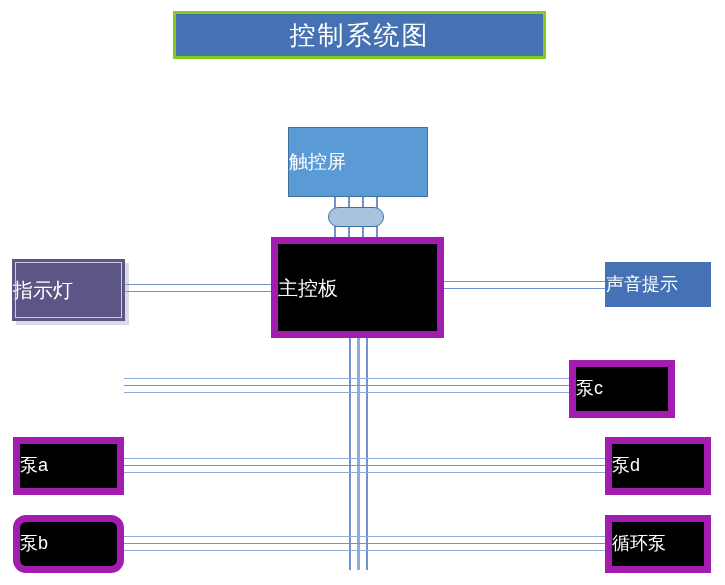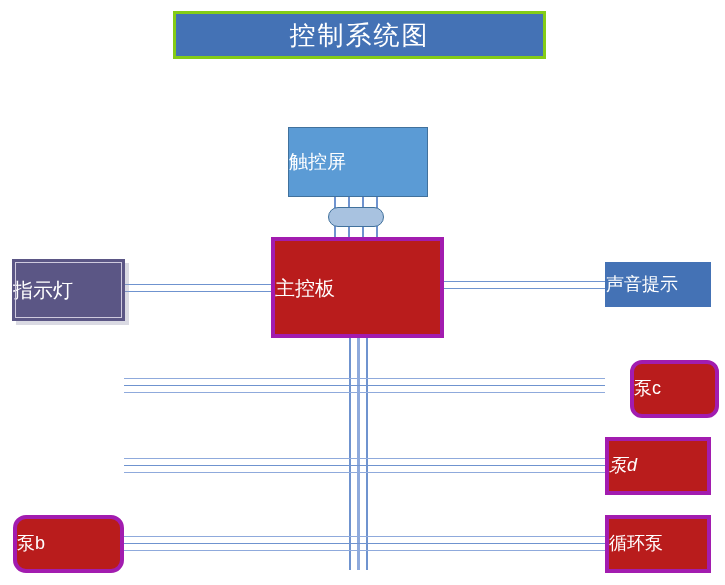--- a/index.html
+++ b/index.html
@@ -50,22 +50,22 @@
     z-index: 5;
   }
   .node .label {
     color: #ffffff;
     line-height: 1.1;
     text-align: center;
     white-space: nowrap;
   }
 
   .node.green {
-    background: #b91c1c;
-    border: 4px solid #a21caf;
+    background: #000000;
+    border: 7px solid #a21caf;
   }
   .node.blue-dark {
     background: #4472b5;
     border: 1px solid #4472b5;
   }
   .node.blue-light {
     background: #5b9bd5;
     border: 1px solid #41719c;
   }
   .node.purple {
@@ -149,30 +149,33 @@
 
   <div class="node purple" style="left:12px; top:259px; width:113px; height:62px;">
     <span class="label" style="font-size:20px;">指示灯</span>
   </div>
 
   <div class="node blue-dark" style="left:605px; top:262px; width:106px; height:45px;">
     <span class="label" style="font-size:18px;">声音提示</span>
   </div>
 
 
+  <div class="node green" style="left:13px; top:437px; width:111px; height:58px;">
+    <span class="label" style="font-size:18px;">泵a</span>
+  </div>
 
   <div class="node green" style="left:13px; top:515px; width:111px; height:58px;border-radius:13px;">
     <span class="label" style="font-size:18px;">泵b</span>
   </div>
 
-  <div class="node green" style="left:630px; top:360px; width:89px; height:58px;border-radius:12px;">
+  <div class="node green" style="left:569px; top:360px; width:106px; height:58px;">
     <span class="label" style="font-size:18px;">泵c</span>
   </div>
 
-  <div class="node green" style="left:605px; top:437px; width:106px; height:58px;font-style:italic;">
+  <div class="node green" style="left:605px; top:437px; width:106px; height:58px;">
     <span class="label" style="font-size:18px;">泵d</span>
   </div>
 
   <div class="node green" style="left:605px; top:515px; width:106px; height:58px;">
     <span class="label" style="font-size:18px;">循环泵</span>
   </div>
 
 </div>
 
 </body></html>

